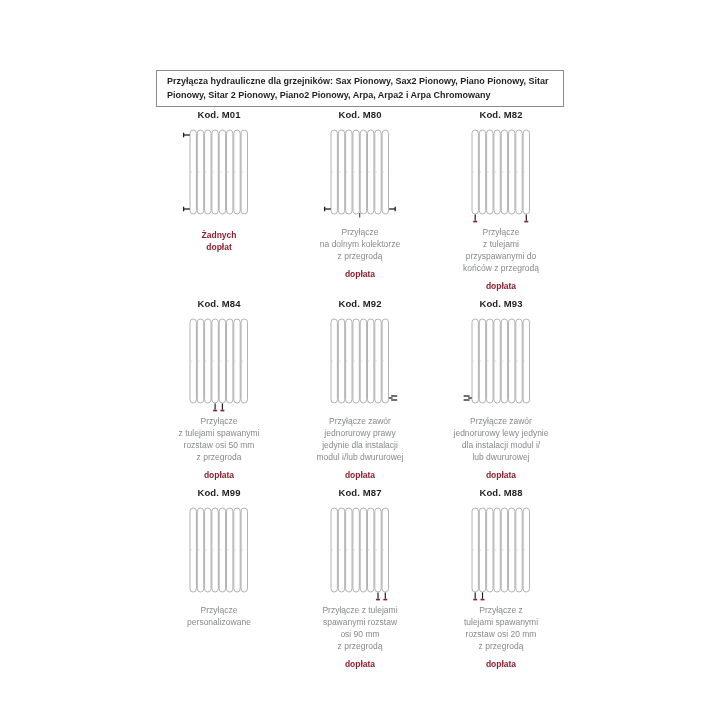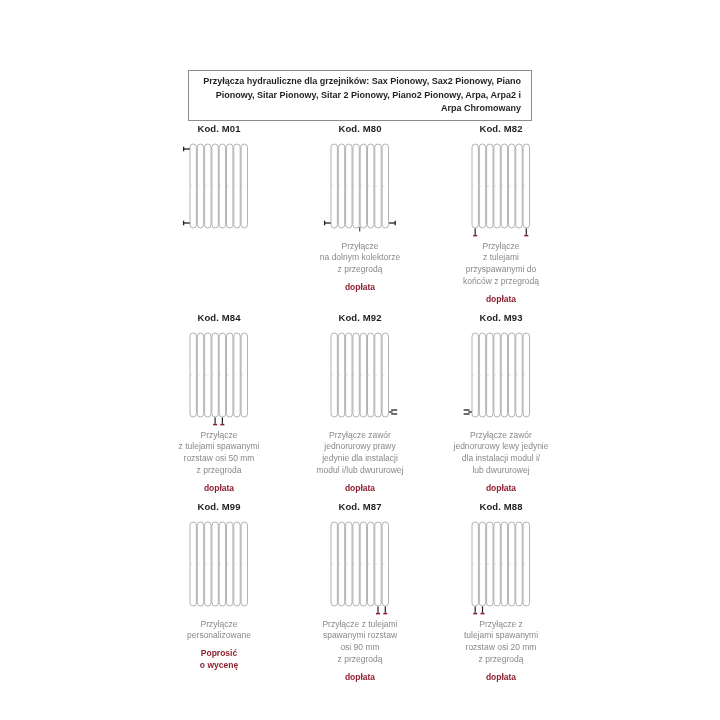--- a/index.html
+++ b/index.html
@@ -3,28 +3,28 @@
 <meta charset="utf-8">
 <style>
   html,body{margin:0;padding:0;}
   body{
     width:720px;height:720px;background:#ffffff;
     font-family:"Liberation Sans",sans-serif;
     color:#231f20;
   }
   .page{width:720px;height:720px;background:#fff;overflow:hidden;}
   .header-box{
-    width:344px;
+    width:408px;
     margin:70px auto 0 auto;
     border:1px solid #8a8c8f;
     padding:4px 10px;
     box-sizing:border-box;
     font-size:9px;
     font-weight:bold;
-    text-align:right;
+    text-align:left;
     line-height:1.5;
     color:#231f20;
   }
   .grid{
     width:423px;
     margin:2px auto 0 auto;
     display:grid;
     grid-template-columns:repeat(3,141px);
     grid-auto-rows:189px;
   }
@@ -74,20 +74,22 @@
           <rect x="38.2" y="6" width="6.4" height="84" rx="3.2" fill="#ffffff" stroke="#a7a9ac" stroke-width="0.9"></rect>
           <rect x="45.5" y="6" width="6.4" height="84" rx="3.2" fill="#ffffff" stroke="#a7a9ac" stroke-width="0.9"></rect>
           <rect x="52.8" y="6" width="6.4" height="84" rx="3.2" fill="#ffffff" stroke="#a7a9ac" stroke-width="0.9"></rect>
           <rect x="60.1" y="6" width="6.4" height="84" rx="3.2" fill="#ffffff" stroke="#a7a9ac" stroke-width="0.9"></rect>
           <line x1="9.5" y1="48" x2="66" y2="48" stroke="#cfd0d2" stroke-width="0.8" stroke-dasharray="1.5,5.8"></line>
           <line x1="8.8" y1="11" x2="2.6" y2="11" stroke="#231f20" stroke-width="1.3"></line>
           <line x1="2.6" y1="8.7" x2="2.6" y2="13.3" stroke="#231f20" stroke-width="1.3"></line>
           <line x1="8.8" y1="85" x2="2.6" y2="85" stroke="#231f20" stroke-width="1.3"></line>
           <line x1="2.6" y1="82.7" x2="2.6" y2="87.3" stroke="#231f20" stroke-width="1.3"></line>
         </svg>
+      <div class="price">Żadnych
+dopłat</div>
     </div>
 
     <div class="cell">
       <div class="kod">Kod. M80</div>
       <svg class="rad" viewBox="0 0 76 100" width="76" height="100">
           <rect x="9" y="6" width="6.4" height="84" rx="3.2" fill="#ffffff" stroke="#a7a9ac" stroke-width="0.9"></rect>
           <rect x="16.3" y="6" width="6.4" height="84" rx="3.2" fill="#ffffff" stroke="#a7a9ac" stroke-width="0.9"></rect>
           <rect x="23.6" y="6" width="6.4" height="84" rx="3.2" fill="#ffffff" stroke="#a7a9ac" stroke-width="0.9"></rect>
           <rect x="30.9" y="6" width="6.4" height="84" rx="3.2" fill="#ffffff" stroke="#a7a9ac" stroke-width="0.9"></rect>
           <rect x="38.2" y="6" width="6.4" height="84" rx="3.2" fill="#ffffff" stroke="#a7a9ac" stroke-width="0.9"></rect>
@@ -209,22 +211,20 @@
           <rect x="23.6" y="6" width="6.4" height="84" rx="3.2" fill="#ffffff" stroke="#a7a9ac" stroke-width="0.9"></rect>
           <rect x="30.9" y="6" width="6.4" height="84" rx="3.2" fill="#ffffff" stroke="#a7a9ac" stroke-width="0.9"></rect>
           <rect x="38.2" y="6" width="6.4" height="84" rx="3.2" fill="#ffffff" stroke="#a7a9ac" stroke-width="0.9"></rect>
           <rect x="45.5" y="6" width="6.4" height="84" rx="3.2" fill="#ffffff" stroke="#a7a9ac" stroke-width="0.9"></rect>
           <rect x="52.8" y="6" width="6.4" height="84" rx="3.2" fill="#ffffff" stroke="#a7a9ac" stroke-width="0.9"></rect>
           <rect x="60.1" y="6" width="6.4" height="84" rx="3.2" fill="#ffffff" stroke="#a7a9ac" stroke-width="0.9"></rect>
           <line x1="9.5" y1="48" x2="66" y2="48" stroke="#cfd0d2" stroke-width="0.8" stroke-dasharray="1.5,5.8"></line>
         </svg>
       <div class="desc">Przyłącze
 personalizowane</div>
-      <div class="price">Poprosić
-o wycenę</div>
     </div>
 
     <div class="cell">
       <div class="kod">Kod. M87</div>
       <svg class="rad" viewBox="0 0 76 100" width="76" height="100">
           <rect x="9" y="6" width="6.4" height="84" rx="3.2" fill="#ffffff" stroke="#a7a9ac" stroke-width="0.9"></rect>
           <rect x="16.3" y="6" width="6.4" height="84" rx="3.2" fill="#ffffff" stroke="#a7a9ac" stroke-width="0.9"></rect>
           <rect x="23.6" y="6" width="6.4" height="84" rx="3.2" fill="#ffffff" stroke="#a7a9ac" stroke-width="0.9"></rect>
           <rect x="30.9" y="6" width="6.4" height="84" rx="3.2" fill="#ffffff" stroke="#a7a9ac" stroke-width="0.9"></rect>
           <rect x="38.2" y="6" width="6.4" height="84" rx="3.2" fill="#ffffff" stroke="#a7a9ac" stroke-width="0.9"></rect>

